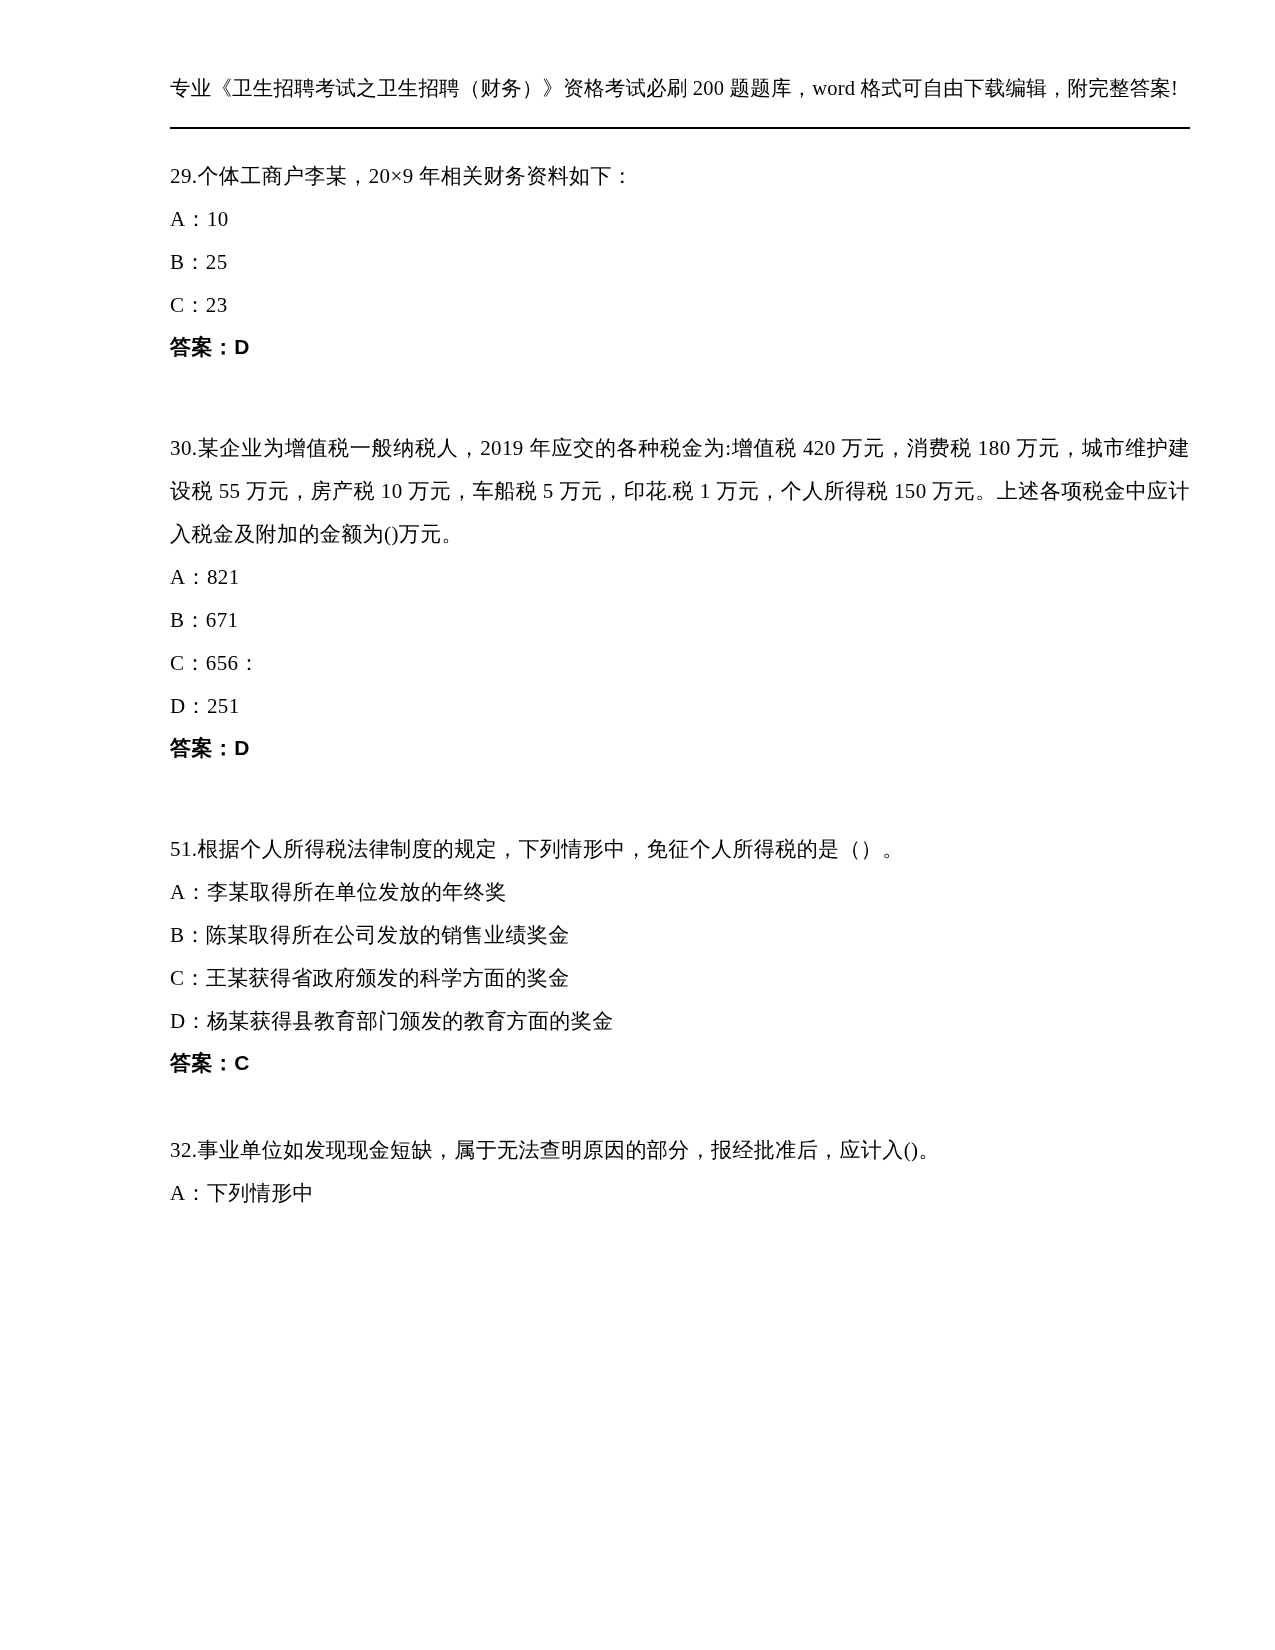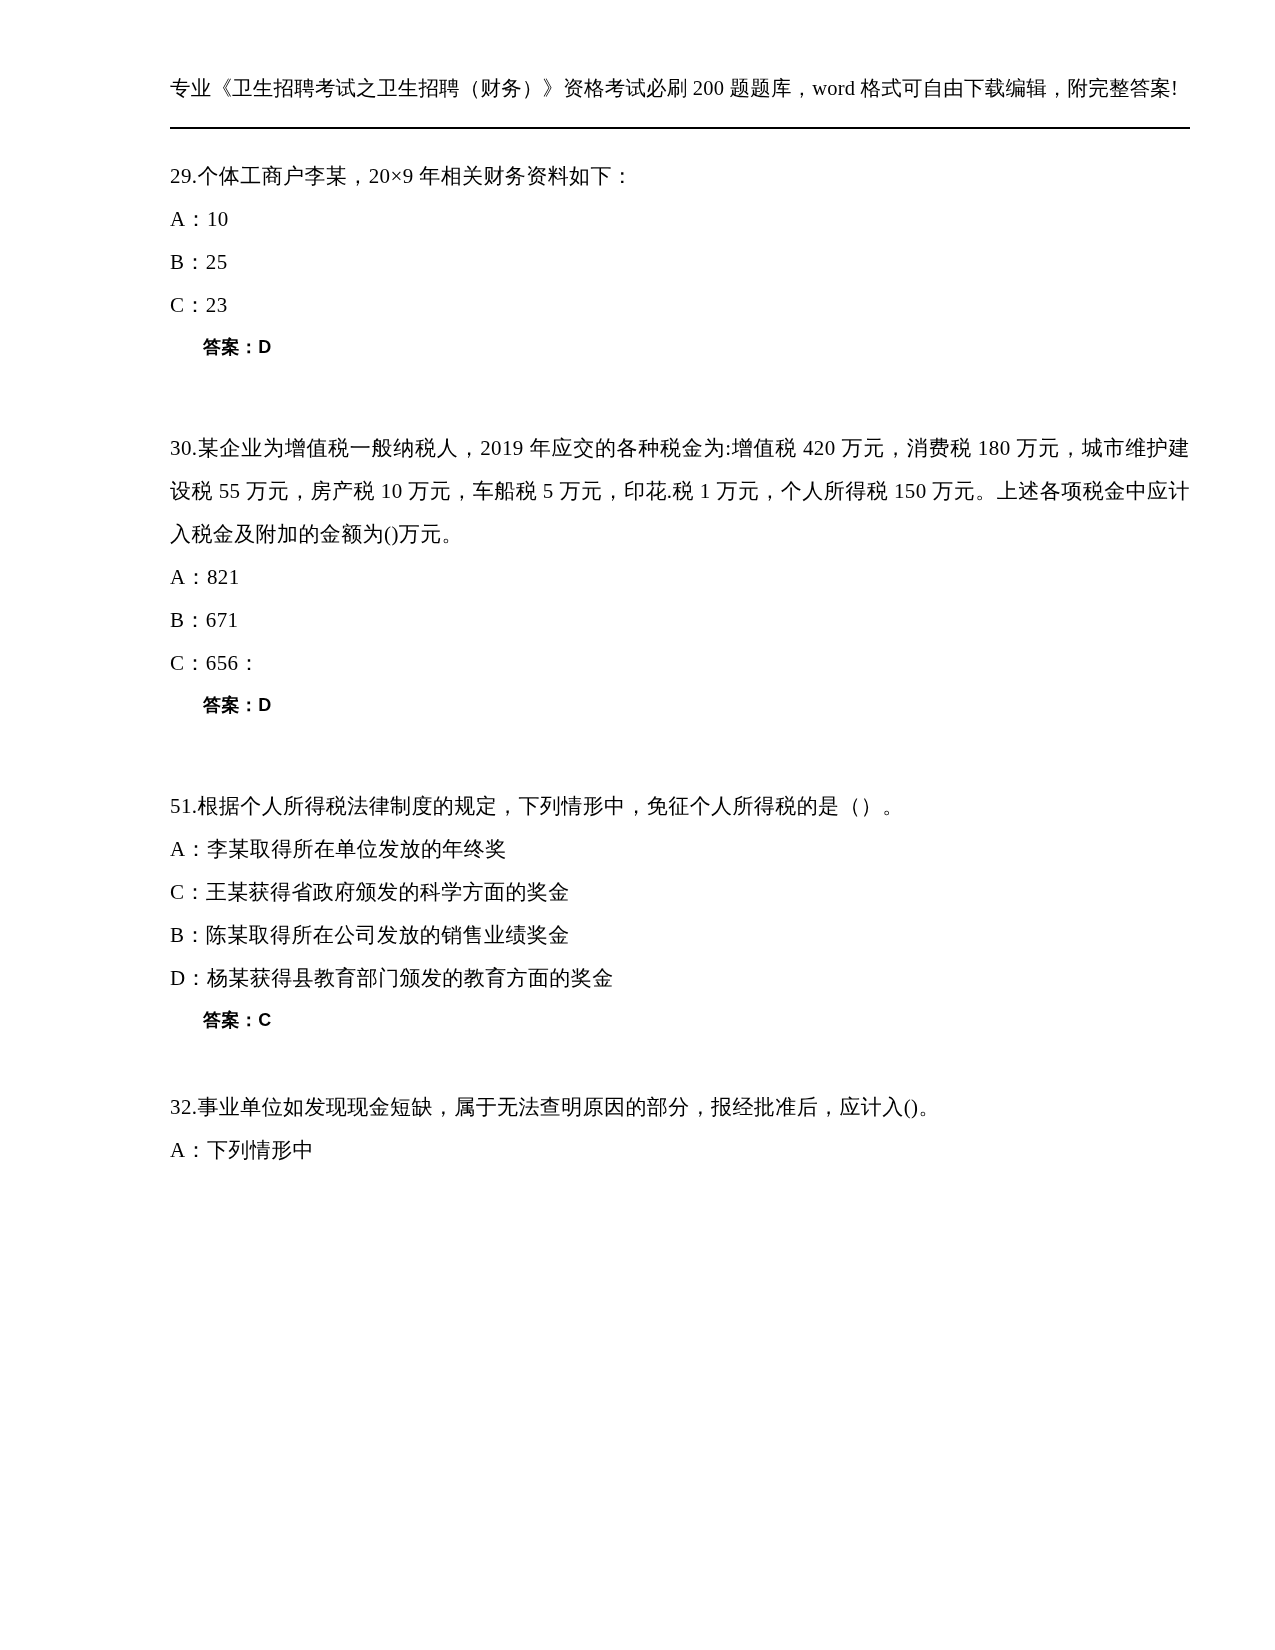--- a/index.html
+++ b/index.html
@@ -44,25 +44,24 @@
   .q-option {
     font-size: 21px;
     line-height: 43px;
     letter-spacing: 0.4px;
     font-family: Liberation Serif, serif;
   }
   .q-option.compact {
     line-height: 43px;
   }
   .q-answer {
-    font-size: 18px;
+    font-size: 21px;
     line-height: 40px;
     font-weight: bold;
     letter-spacing: 0.4px;
-    margin-left: 33px;
   }
   .q-answer .ans-val {
     font-family: "Liberation Sans", sans-serif;
     font-weight: bold;
   }
   .spacer-lg { height: 34px; }
   .spacer-md { height: 20px; }
 </style>
 </head>
 <body>
@@ -80,30 +79,31 @@
     <div class="q-answer"><span>答案：</span><span class="ans-val">D</span></div>
   </div>
 
   <div class="spacer-lg"></div>
 
   <div class="question-block">
     <div class="q-stem">30.某企业为增值税一般纳税人，2019 年应交的各种税金为:增值税 420 万元，消费税 180 万元，城市维护建设税 55 万元，房产税 10 万元，车船税 5 万元，印花.税 1 万元，个人所得税 150 万元。上述各项税金中应计入税金及附加的金额为()万元。</div>
     <div class="q-option">A：821</div>
     <div class="q-option">B：671</div>
     <div class="q-option">C：656：</div>
+    <div class="q-option">D：251</div>
     <div class="q-answer"><span>答案：</span><span class="ans-val">D</span></div>
   </div>
 
   <div class="spacer-lg"></div>
 
   <div class="question-block">
     <div class="q-stem">51.根据个人所得税法律制度的规定，下列情形中，免征个人所得税的是（）。</div>
     <div class="q-option compact">A：李某取得所在单位发放的年终奖</div>
+    <div class="q-option compact">B：陈某取得所在公司发放的销售业绩奖金</div>
     <div class="q-option compact">C：王某获得省政府颁发的科学方面的奖金</div>
-    <div class="q-option compact">B：陈某取得所在公司发放的销售业绩奖金</div>
     <div class="q-option compact">D：杨某获得县教育部门颁发的教育方面的奖金</div>
     <div class="q-answer"><span>答案：</span><span class="ans-val">C</span></div>
   </div>
 
   <div class="spacer-md"></div>
 
   <div class="question-block">
     <div class="q-stem">32.事业单位如发现现金短缺，属于无法查明原因的部分，报经批准后，应计入()。</div>
     <div class="q-option compact">A：下列情形中</div>
   </div>

